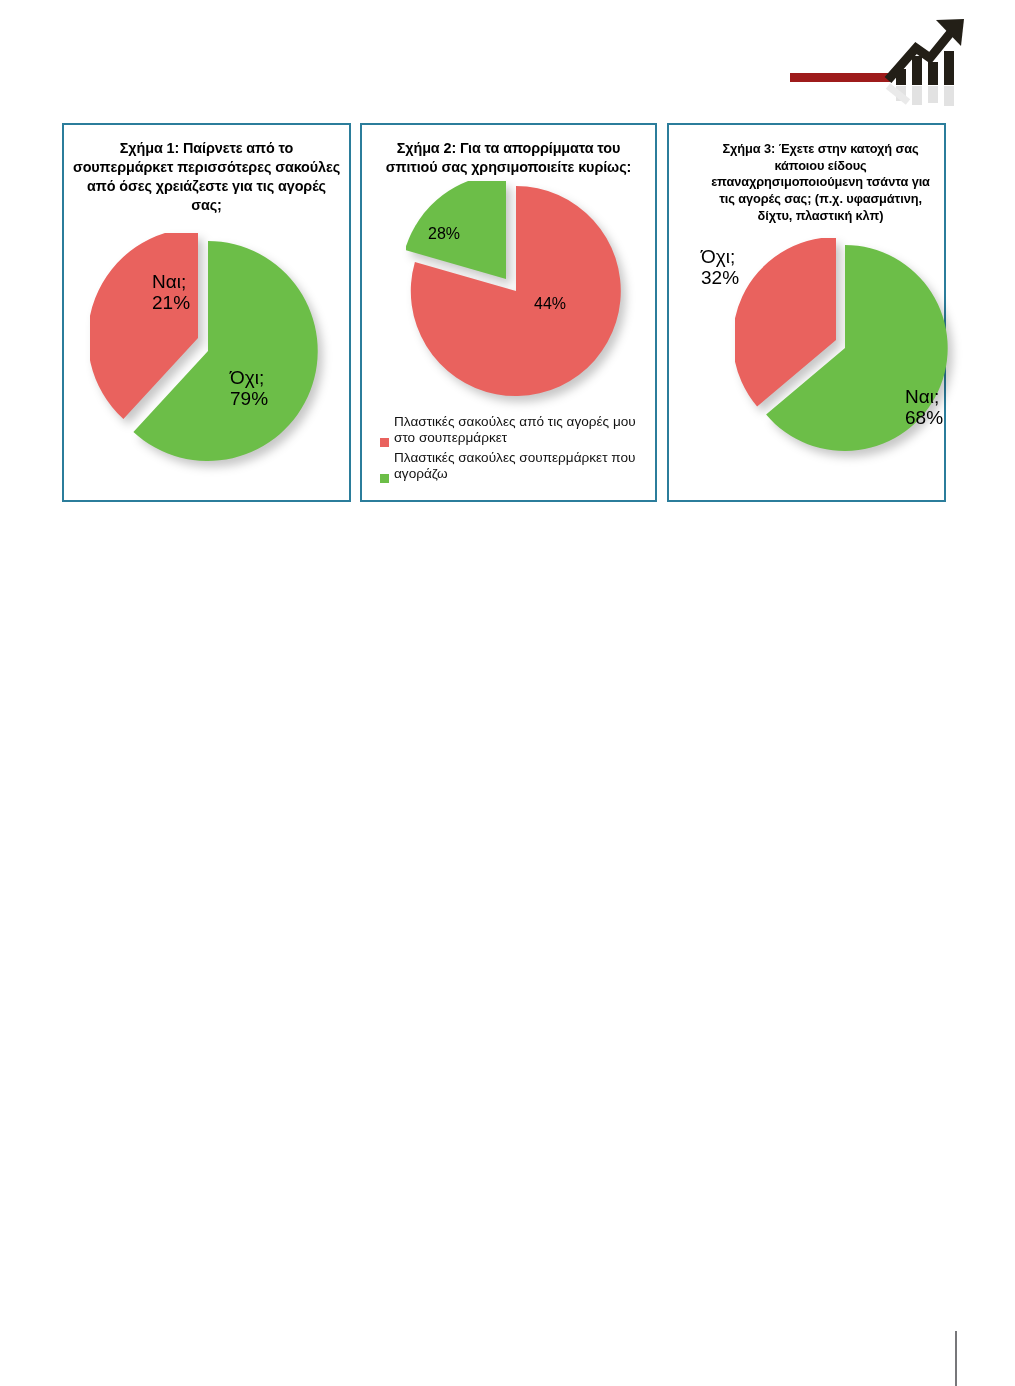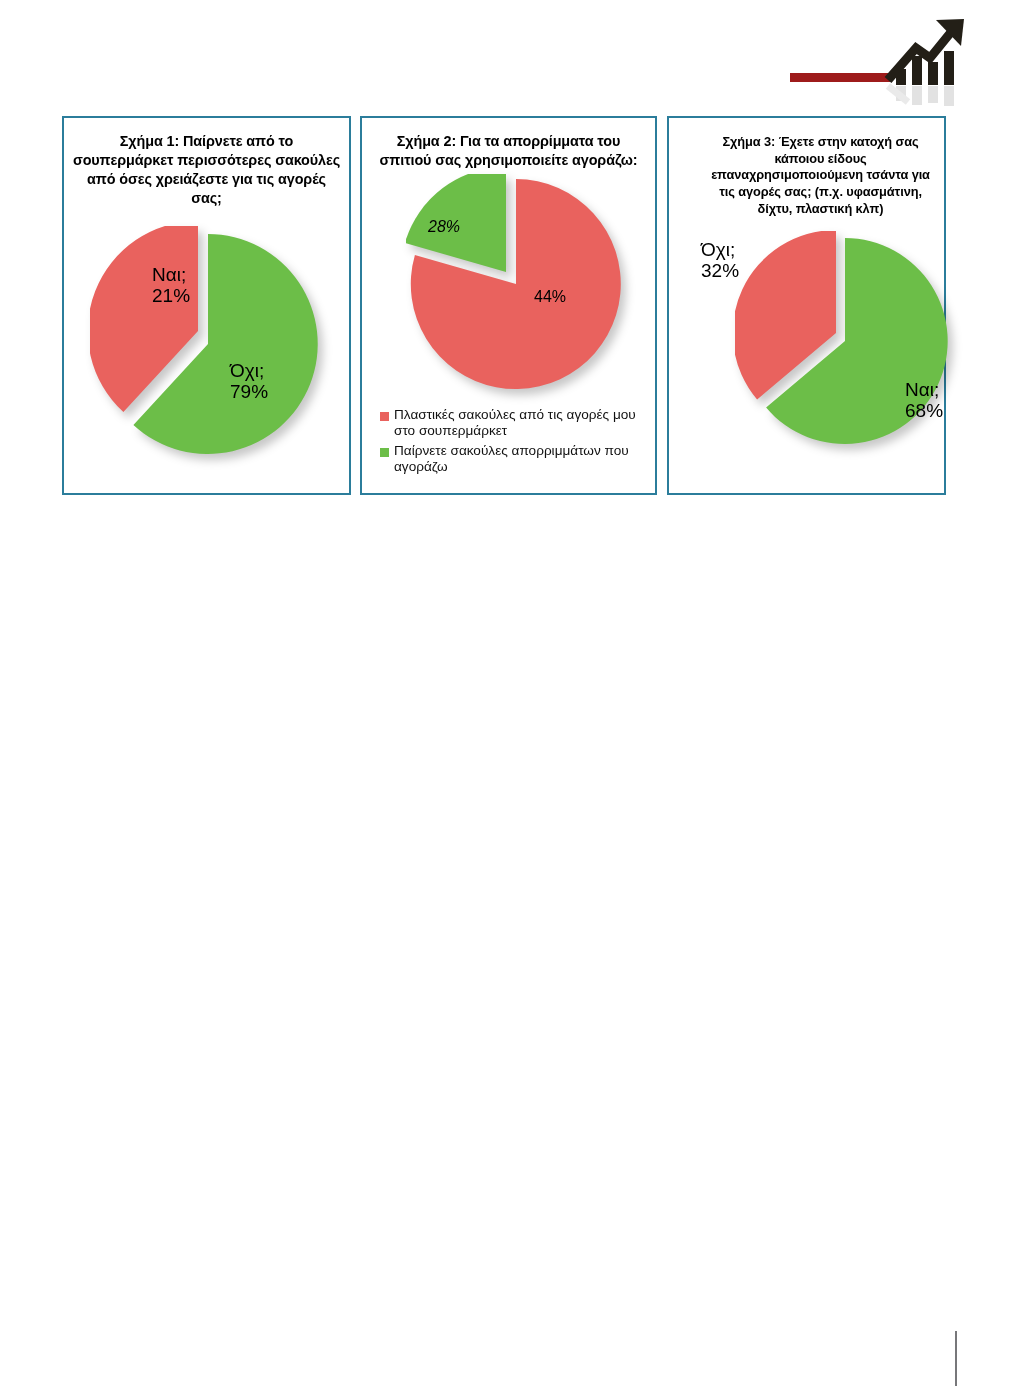--- a/index.html
+++ b/index.html
@@ -21,21 +21,21 @@
     left: 788px;
     top: 18px;
     width: 180px;
     height: 88px;
   }
 
   
   #panel-row {
     position: absolute;
     left: 62px;
-    top: 116px;
+    top: 123px;
     width: 884px;
     height: 381px;
   }
   .panel {
     position: absolute;
     top: 0;
     height: 379px;
     border: 2px solid #2b7d9b;
     background: #ffffff;
     box-sizing: border-box;
@@ -80,21 +80,21 @@
 
   
   .legend {
     position: absolute;
     left: 18px;
     bottom: 14px;
     width: 262px;
   }
   .legend-item {
     display: flex;
-    align-items: flex-start;
+    align-items: flex-end;
     margin-bottom: 3px;
   }
   .legend-swatch {
     width: 9px;
     height: 9px;
     flex: 0 0 9px;
     margin-top: 5px;
     margin-right: 5px;
   }
   .legend-text {
@@ -155,44 +155,44 @@
       </div>
 
       <div class="pie-label" style="left:88px; top:56px;">Ναι;
 21%</div>
       <div class="pie-label" style="left:166px; top:152px;">Όχι;
 79%</div>
     </div>
   </div>
 
   <div class="panel" id="panel-2">
-    <div class="panel-title">Σχήμα 2: Για τα απορρίμματα του σπιτιού σας χρησιμοποιείτε αγοράζω:</div>
+    <div class="panel-title">Σχήμα 2: Για τα απορρίμματα του σπιτιού σας χρησιμοποιείτε κυρίως:</div>
     <div class="pie-area" style="height:200px;">
 
       <div class="pie-wrap" style="left:44px; top:4px;">
         <svg width="220" height="220" viewBox="0 0 220 220">
 
           <path d="M110 110 L110 5 A105 105 0 1 1 8.9 80.9 Z" fill="#e9625e"></path>
 
           <path d="M100 98 L100 -7 A105 105 0 0 0 -1.1 68.9 Z" fill="#6cbe48"></path>
         </svg>
       </div>
 
-      <div class="pie-label" style="left:66px; top:48px; font-size:16px;font-style:italic;">28%</div>
+      <div class="pie-label" style="left:66px; top:48px; font-size:16px;">28%</div>
       <div class="pie-label" style="left:172px; top:118px; font-size:16px;">44%</div>
     </div>
 
     <div class="legend">
       <div class="legend-item">
         <span class="legend-swatch" style="background:#e9625e;"></span>
         <span class="legend-text">Πλαστικές σακούλες από τις αγορές μου στο σουπερμάρκετ</span>
       </div>
       <div class="legend-item">
         <span class="legend-swatch" style="background:#6cbe48;"></span>
-        <span class="legend-text">Παίρνετε σακούλες απορριμμάτων που αγοράζω</span>
+        <span class="legend-text">Πλαστικές σακούλες σουπερμάρκετ που αγοράζω</span>
       </div>
     </div>
   </div>
 
   <div class="panel" id="panel-3">
     <div class="panel-title">Σχήμα 3: Έχετε στην κατοχή σας κάποιου είδους επαναχρησιμοποιούμενη τσάντα για τις αγορές σας; (π.χ. υφασμάτινη, δίχτυ, πλαστική κλπ)</div>
     <div class="pie-area" style="height:250px;">
 
       <div class="pie-wrap" style="left:38px; top:14px;">
         <svg width="220" height="220" viewBox="0 0 220 220">

